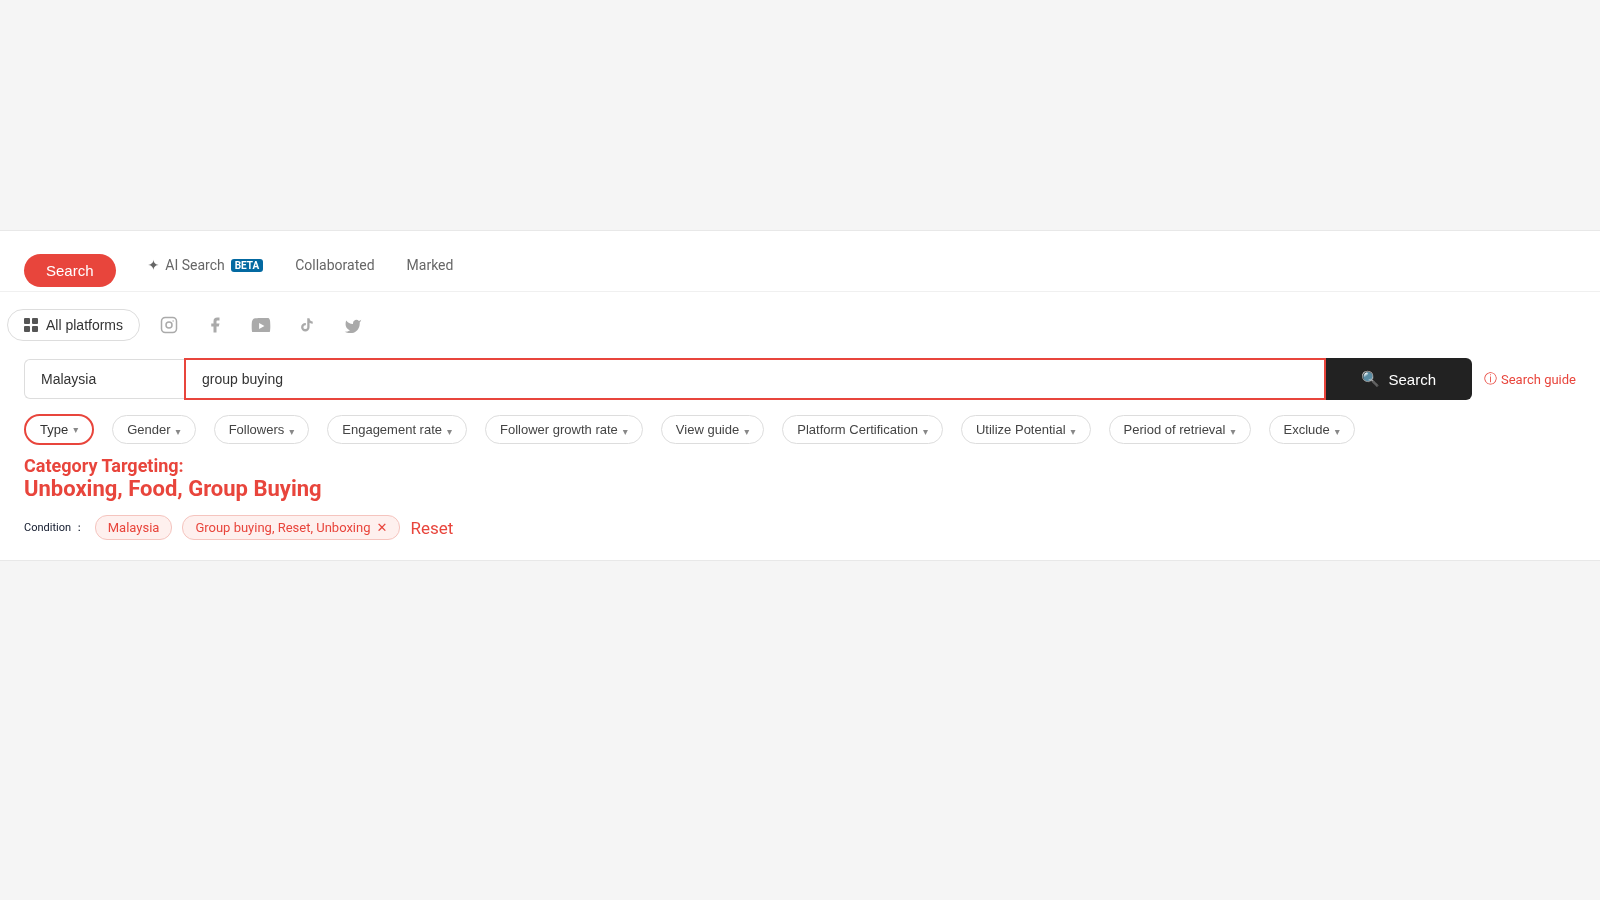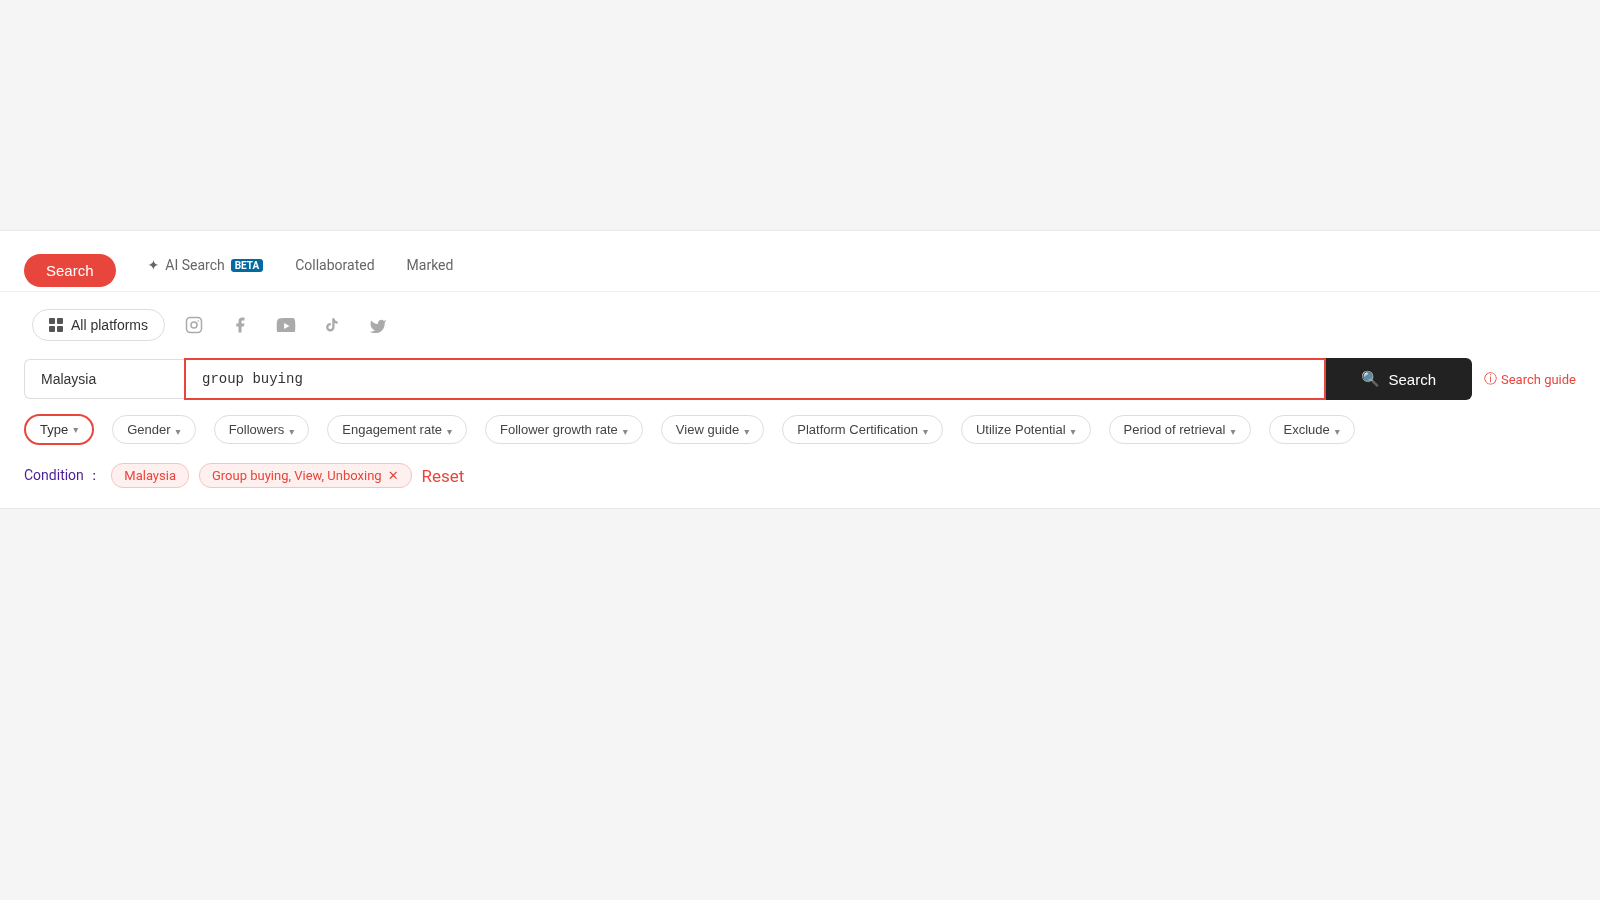--- a/index.html
+++ b/index.html
@@ -61,21 +61,21 @@
       font-size: 10px;
       font-weight: 700;
       border-radius: 3px;
       padding: 1px 4px;
     }
 
     
     .platform-row {
       display: flex;
       align-items: center;
-      padding: 16px 32px;
+      padding: 16px 7px;
       gap: 12px;
     }
 
     .all-platforms-btn {
       display: flex;
       align-items: center;
       gap: 8px;
       border: 1.5px solid #ddd;
       border-radius: 20px;
       padding: 7px 16px;
@@ -136,21 +136,20 @@
     }
 
     .keyword-input {
       border: none;
       outline: none;
       padding: 11px 16px;
       font-size: 14px;
       color: #333;
       width: 100%;
       background: #fff;
-      font-family: Liberation Mono, monospace;
     }
 
     .search-btn {
       background: #222;
       color: #fff;
       border: none;
       border-radius: 0 6px 6px 0;
       padding: 12px 36px;
       font-size: 15px;
       font-weight: 500;
@@ -235,22 +234,22 @@
     
     .condition-row {
       display: flex;
       align-items: center;
       padding: 10px 24px 20px 24px;
       gap: 10px;
       flex-wrap: wrap;
     }
 
     .condition-label {
-      font-size: 14px;
-      color: #4c1d95;
+      font-size: 11px;
+      color: #0f172a;
     }
 
     .condition-tag {
       background: #fef0ee;
       border: 1px solid #f5c4be;
       border-radius: 12px;
       padding: 4px 12px;
       font-size: 13px;
       color: #e8453c;
     }
@@ -420,24 +419,28 @@
       <span>Period of retrieval</span>
       <span class="chevron-icon">▾</span>
     </button>
 
     <button class="filter-btn">
       <span>Exclude</span>
       <span class="chevron-icon">▾</span>
     </button>
   </div>
 
+  <div class="category-annotation">
+    <div class="category-title-text">Category Targeting:</div>
+    <div class="category-items-text">Unboxing, Food, Group Buying</div>
+  </div>
 
   <div class="condition-row">
     <span class="condition-label">Condition ：</span>
     <span class="condition-tag">Malaysia</span>
     <span class="condition-tag-removable">
-      <span>Group buying, View, Unboxing</span>
+      <span>Group buying, Reset, Unboxing</span>
       <span style="cursor:pointer; color:#e8453c;">✕</span>
     </span>
     <a class="reset-link">Reset</a>
   </div>
 
 </div>
 
 </body></html>

